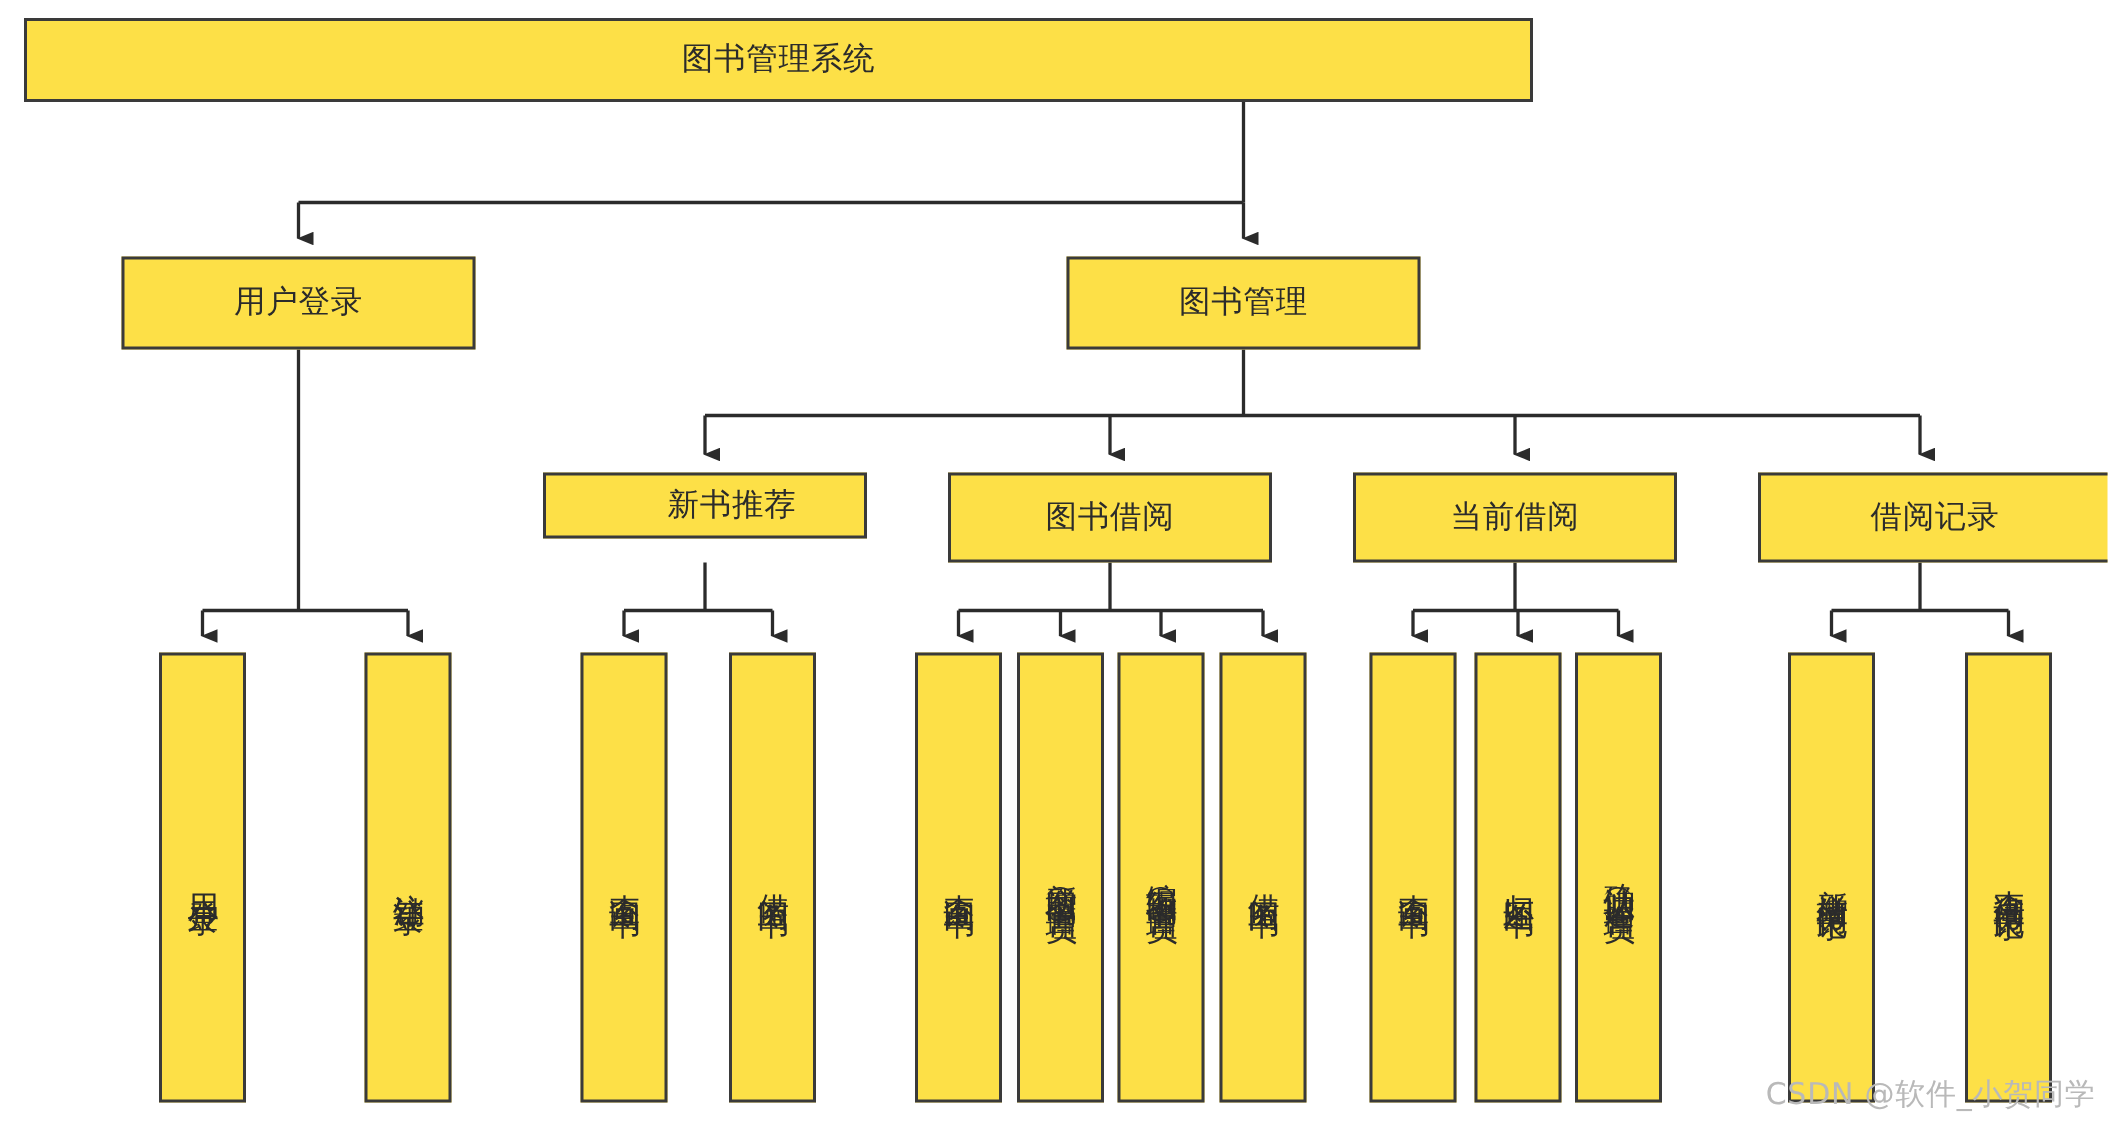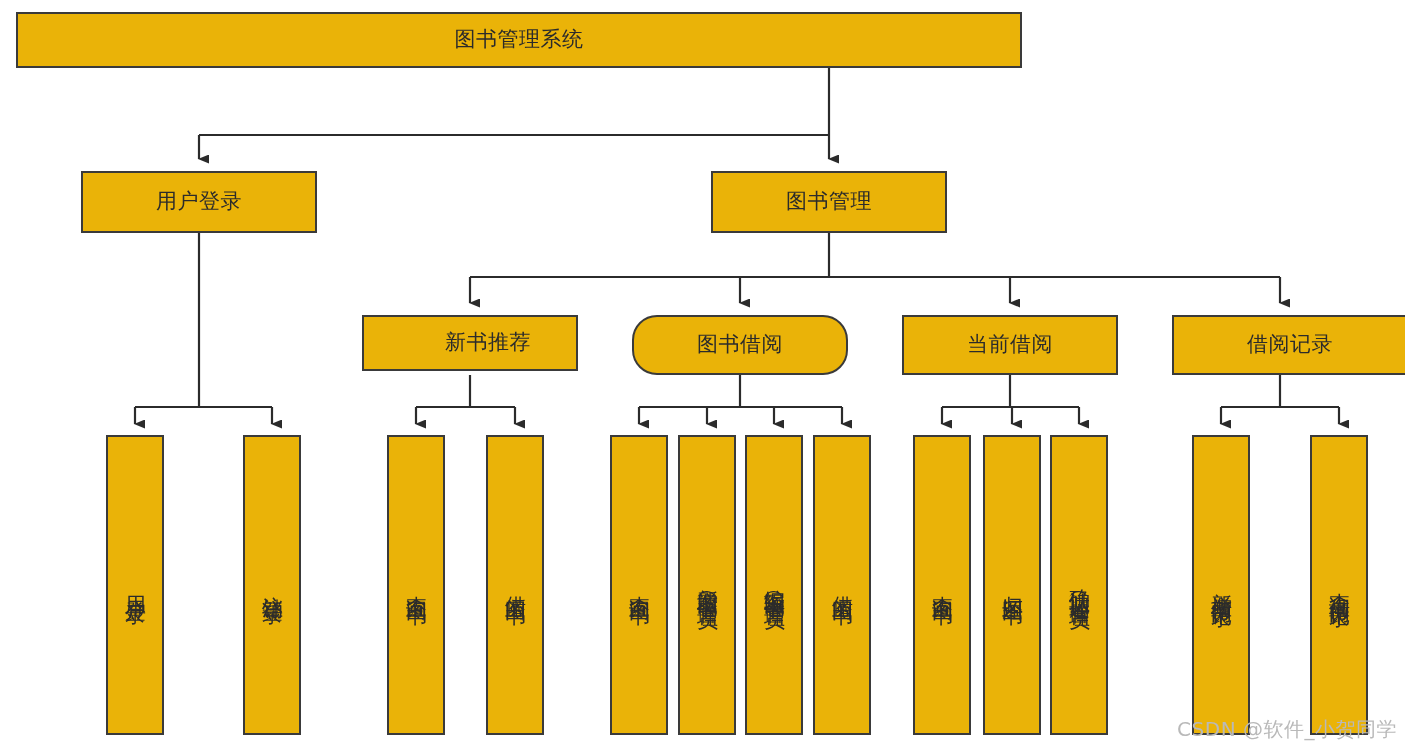--- a/index.html
+++ b/index.html
@@ -21,21 +21,21 @@
   svg#tree-svg {
     position: absolute;
     left: 0;
     top: 0;
     width: 1405px;
     height: 747px;
   }
   .node-box {
     position: absolute;
     box-sizing: border-box;
-    background: #eab308;
+    background: #fde047;
     border: 2px solid #3a3a3a;
     display: flex;
     align-items: center;
     justify-content: center;
   }
   .node-label-h {
     font-size: 21px;
     color: #2b2b2b;
     line-height: 1.2;
     white-space: nowrap;
@@ -112,24 +112,24 @@
     <span class="node-label-h">图书管理系统</span>
   </div>
 
   <div id="node-layer">
       <div class="node-box" style="left: 81px; top: 171px; width: 236px; height: 62px;">
         <span class="node-label-h">用户登录</span>
       </div>
       <div class="node-box" style="left: 711px; top: 171px; width: 236px; height: 62px; font-family: Liberation Serif, serif;">
         <span class="node-label-h">图书管理</span>
       </div>
-      <div class="node-box" style="left: 362px; top: 315px; width: 216px; height: 56px; padding-left: 36px;">
+      <div class="node-box" style="left: 362px; top: 315px; width: 216px; height: 44px; padding-left: 36px;">
         <span class="node-label-h">新书推荐</span>
       </div>
-      <div class="node-box" style="left: 632px; top: 315px; width: 216px; height: 60px; border-radius: 25px;">
+      <div class="node-box" style="left: 632px; top: 315px; width: 216px; height: 60px;">
         <span class="node-label-h">图书借阅</span>
       </div>
       <div class="node-box" style="left: 902px; top: 315px; width: 216px; height: 60px;">
         <span class="node-label-h">当前借阅</span>
       </div>
       <div class="node-box" style="left: 1172px; top: 315px; width: 236px; height: 60px;">
         <span class="node-label-h">借阅记录</span>
       </div>
       <div class="node-box" style="left: 106px; top: 435px; width: 58px; height: 300px;">
         <span class="node-label-v">用户登录</span>

